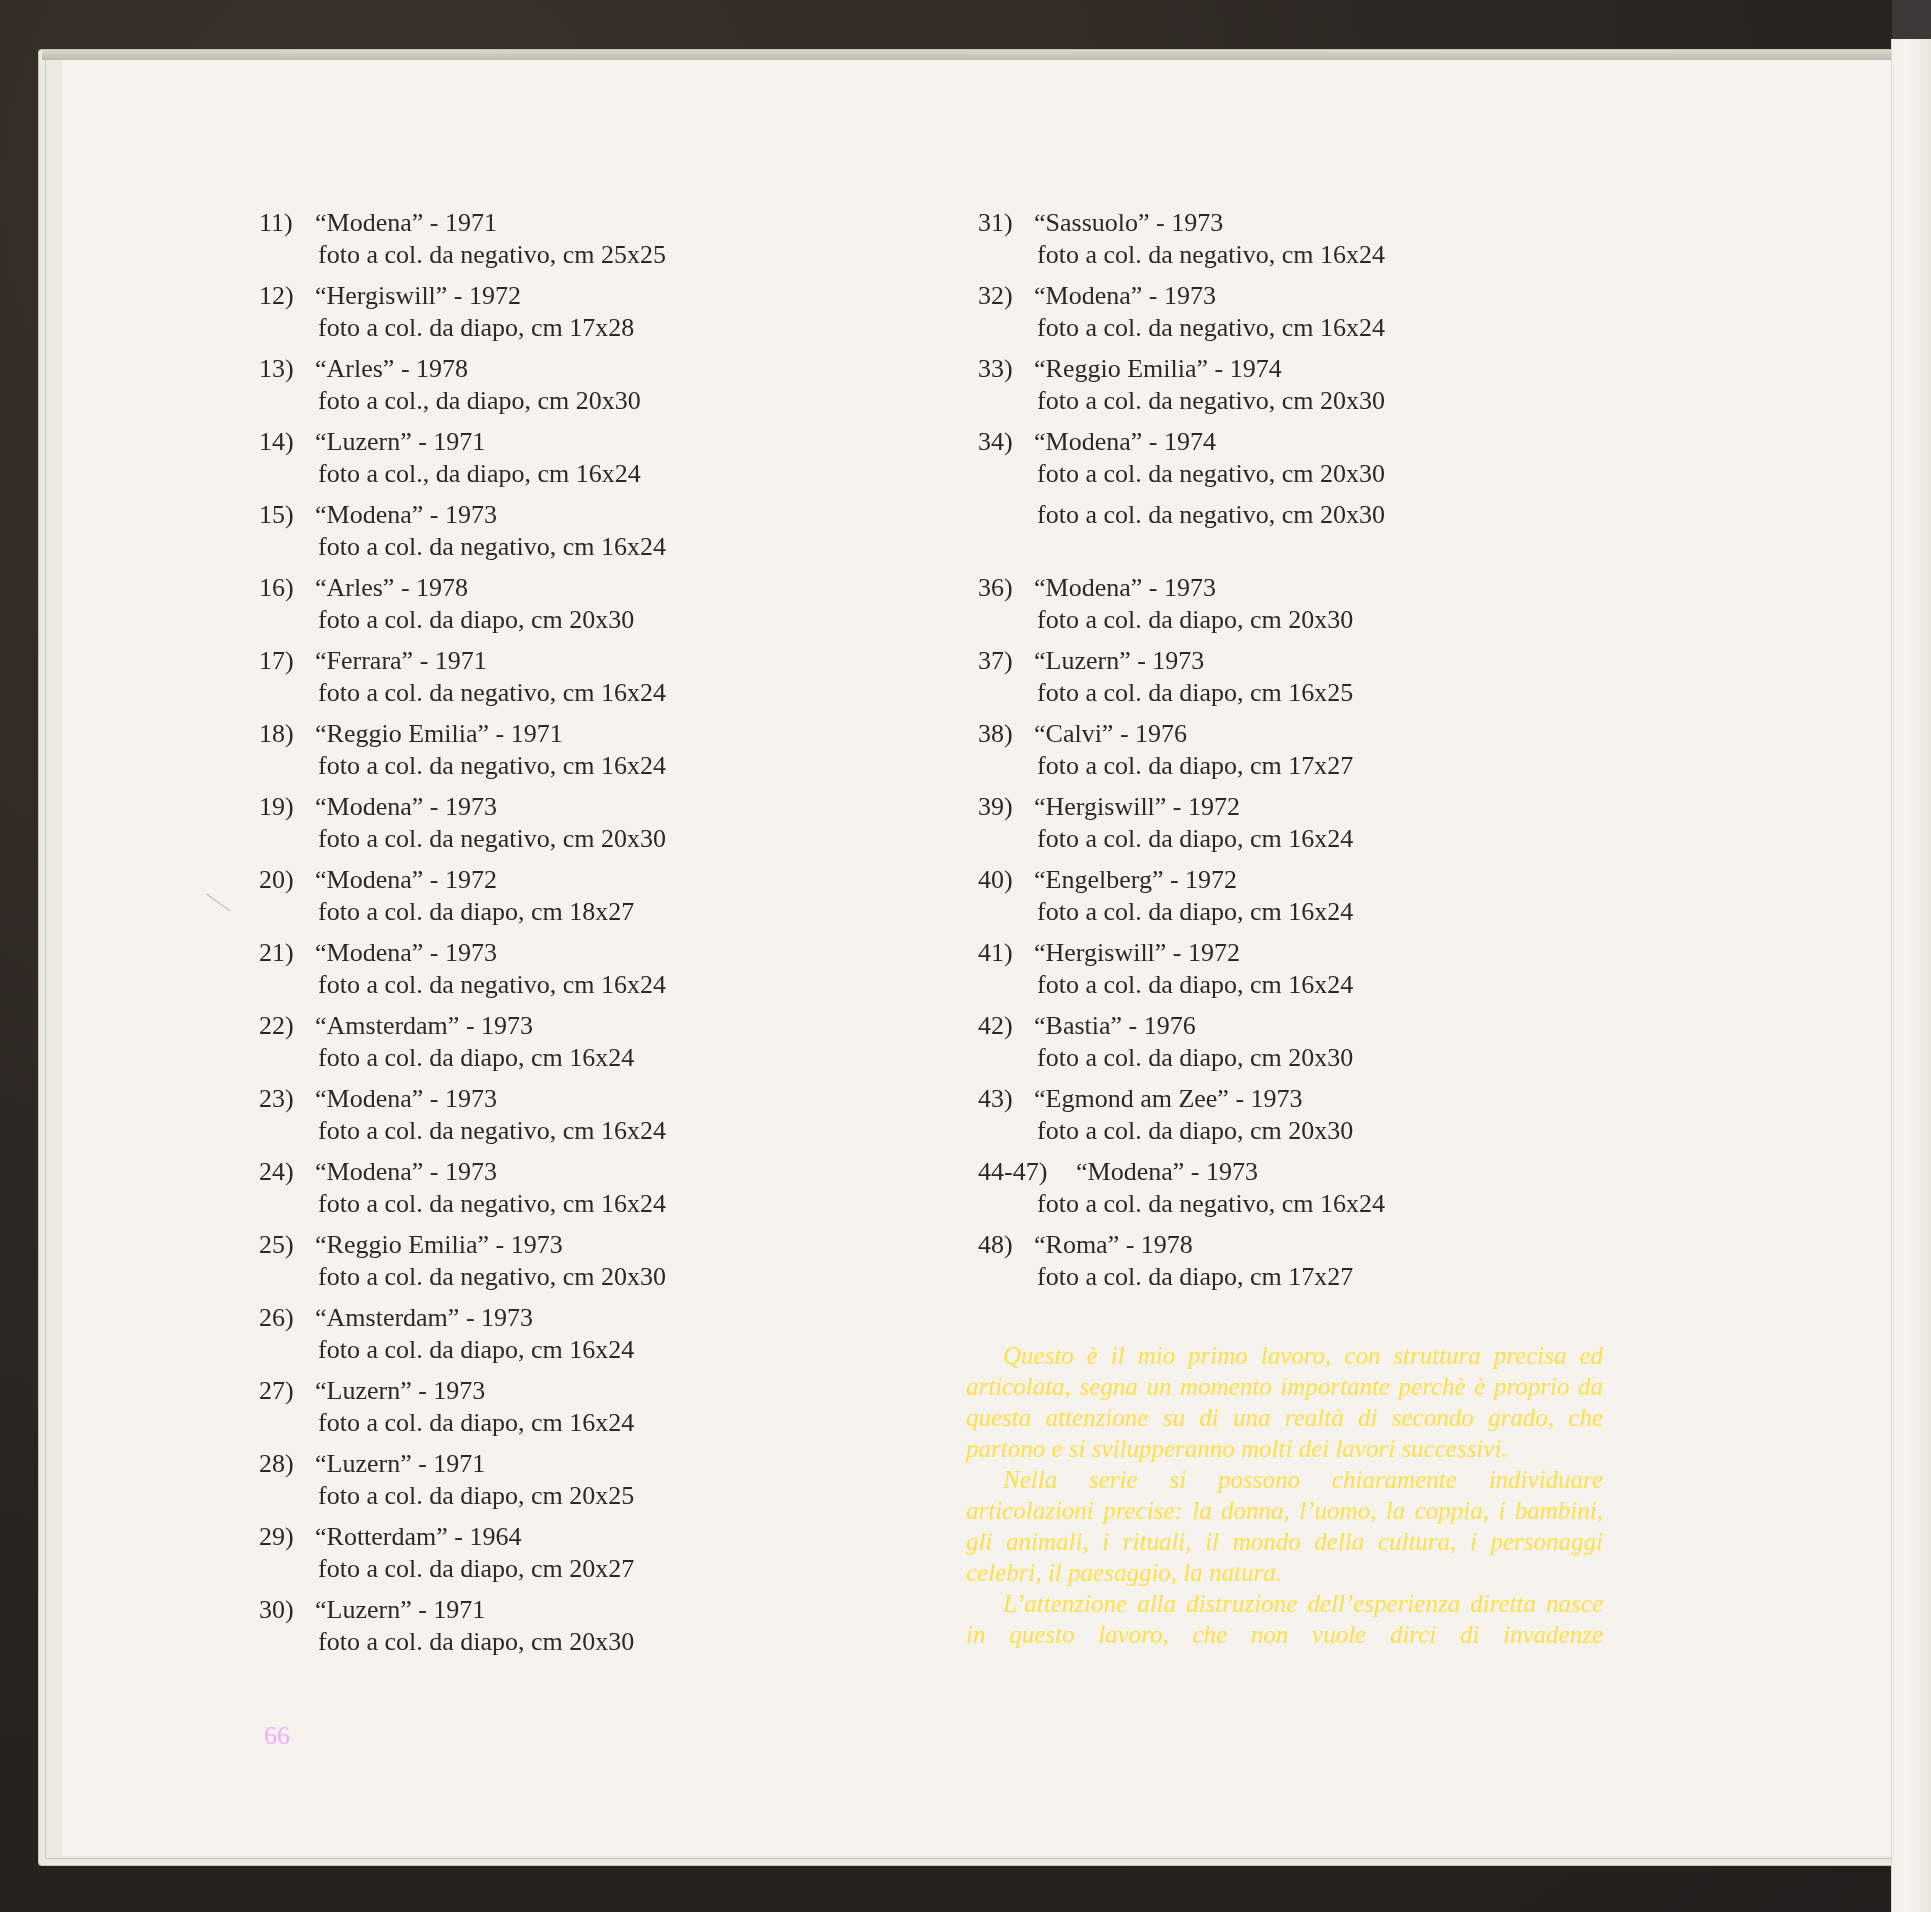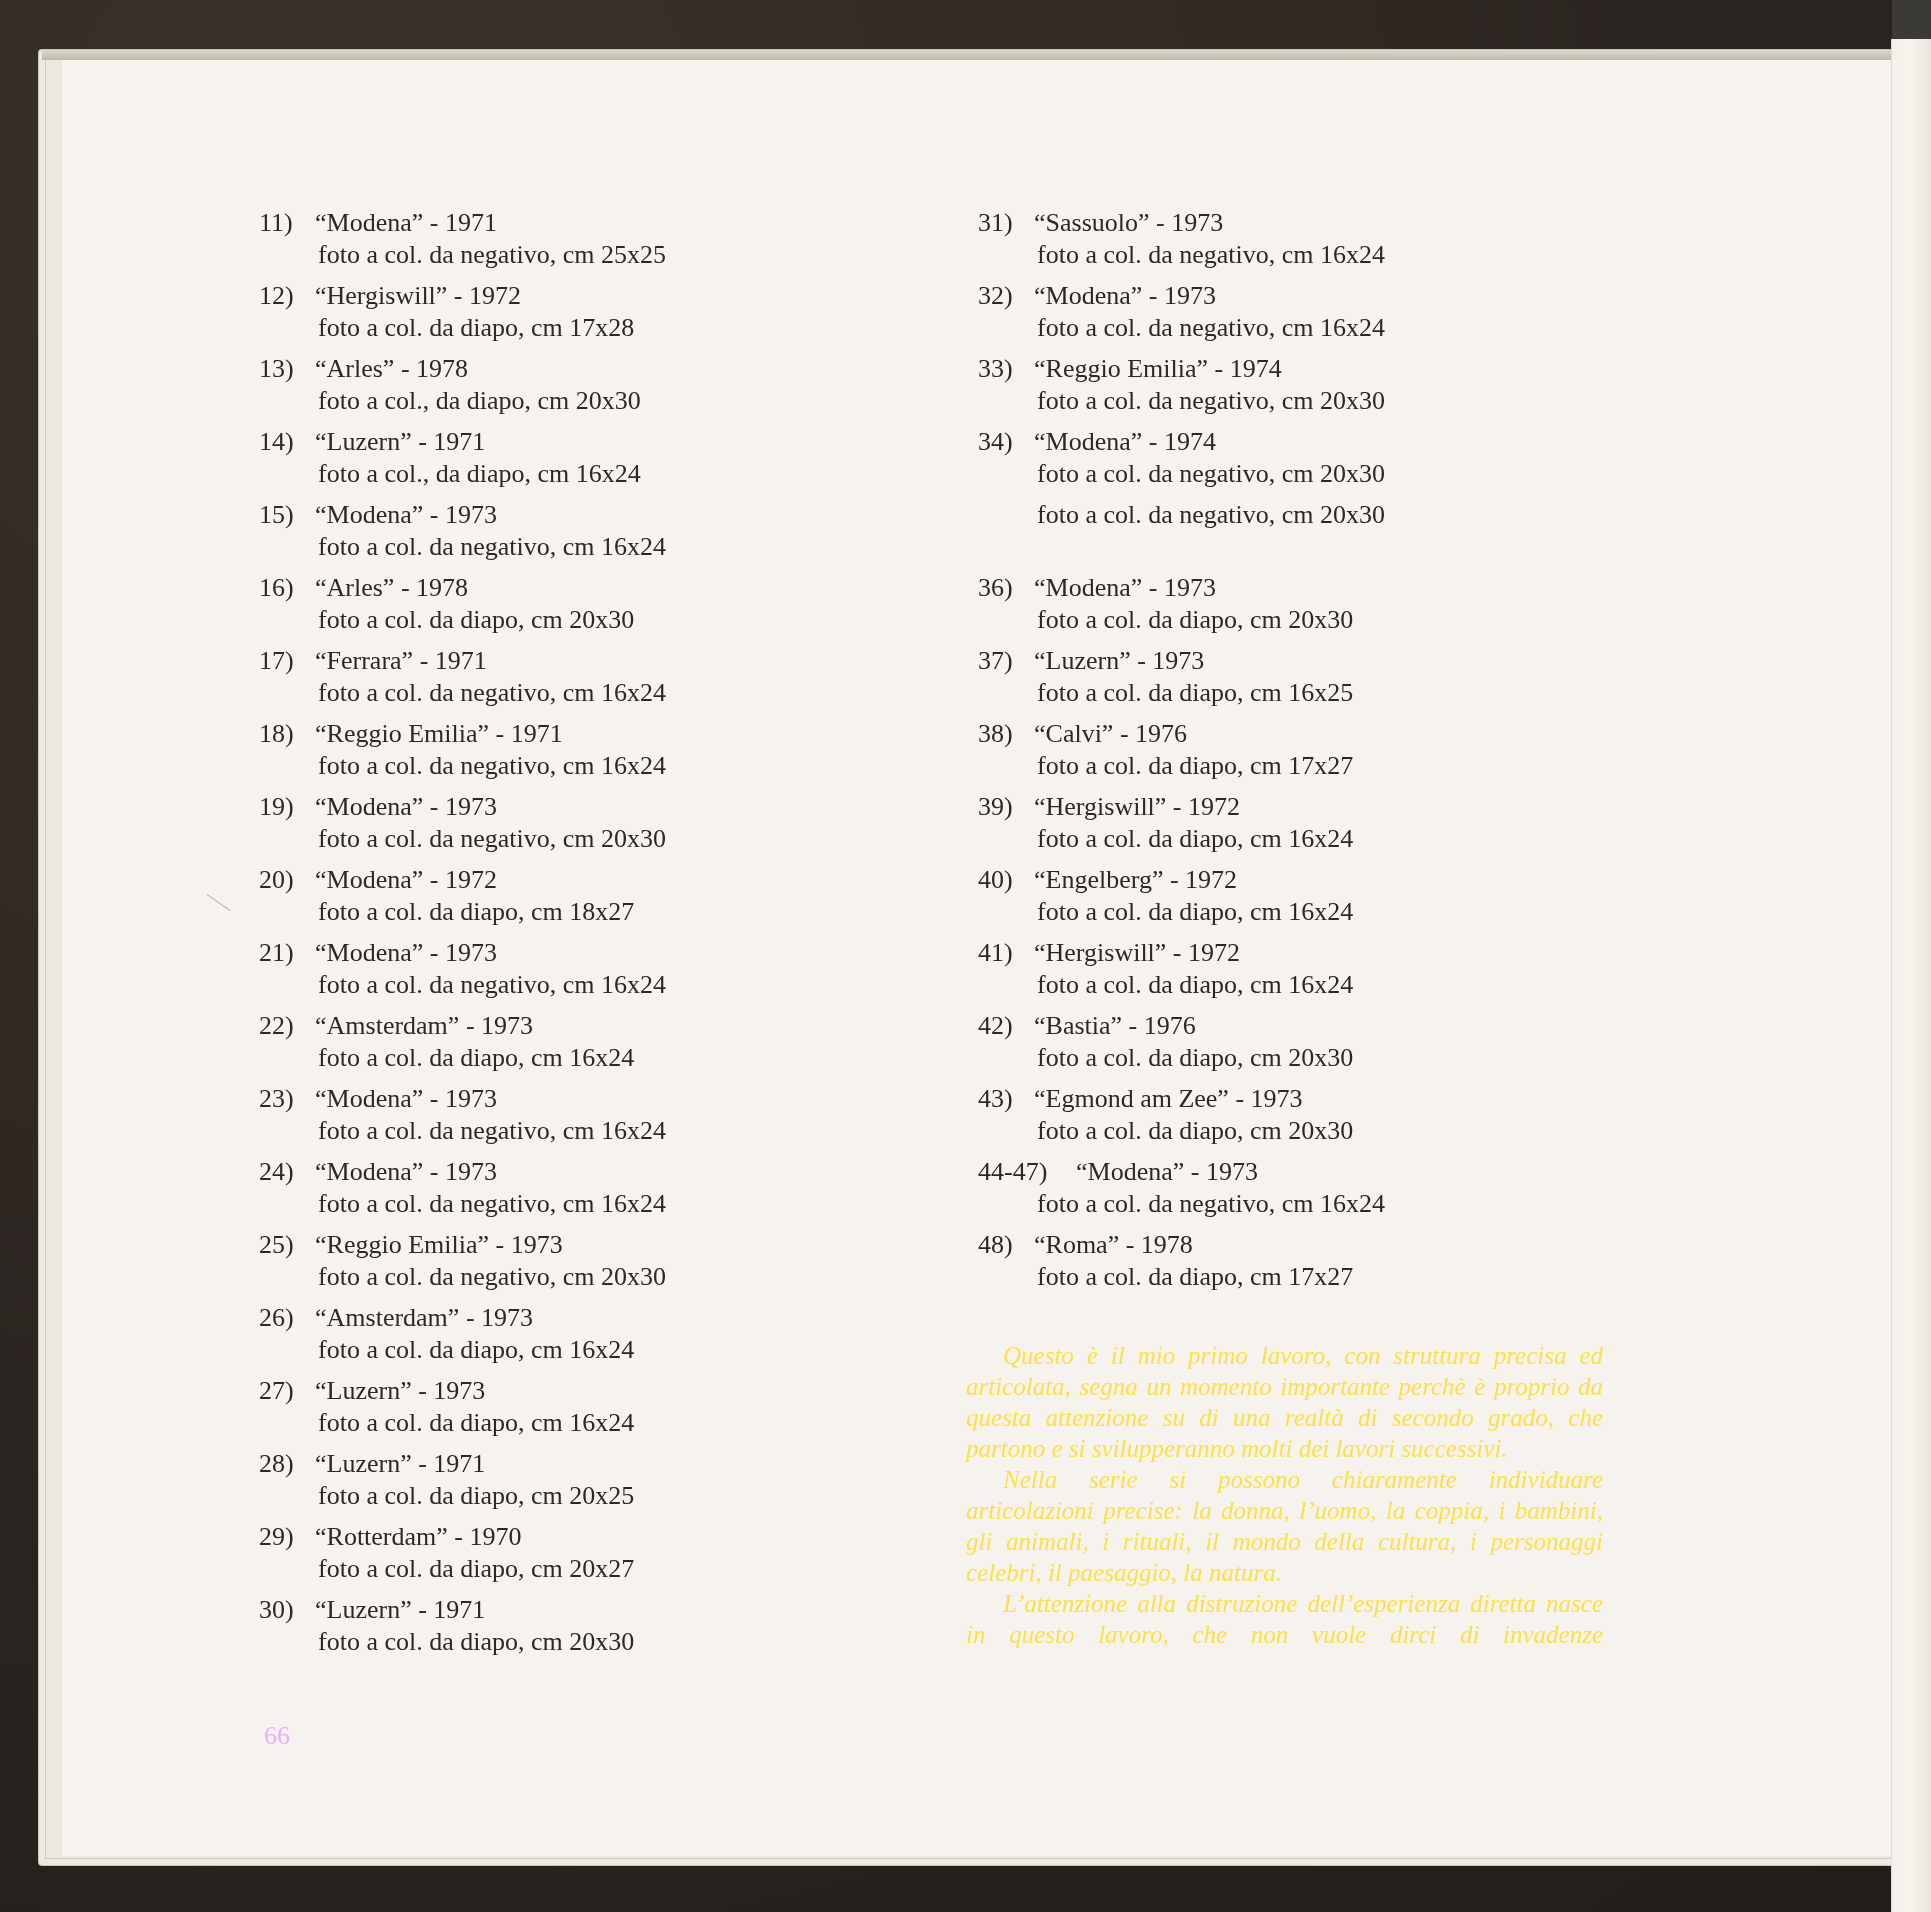--- a/index.html
+++ b/index.html
@@ -182,21 +182,21 @@
     </div>
     <div class="entry">
       <div class="title-line"><span class="num">27)</span><span>“Luzern” - 1973</span></div>
       <div class="desc-line">foto a col. da diapo, cm 16x24</div>
     </div>
     <div class="entry">
       <div class="title-line"><span class="num">28)</span><span>“Luzern” - 1971</span></div>
       <div class="desc-line">foto a col. da diapo, cm 20x25</div>
     </div>
     <div class="entry">
-      <div class="title-line"><span class="num">29)</span><span>“Rotterdam” - 1970</span></div>
+      <div class="title-line"><span class="num">29)</span><span>“Rotterdam” - 1964</span></div>
       <div class="desc-line">foto a col. da diapo, cm 20x27</div>
     </div>
     <div class="entry">
       <div class="title-line"><span class="num">30)</span><span>“Luzern” - 1971</span></div>
       <div class="desc-line">foto a col. da diapo, cm 20x30</div>
     </div>
   </div>
 <div class="catalog catalog-right" id="cat-right">
     <div class="entry">
       <div class="title-line"><span class="num">31)</span><span>“Sassuolo” - 1973</span></div>

